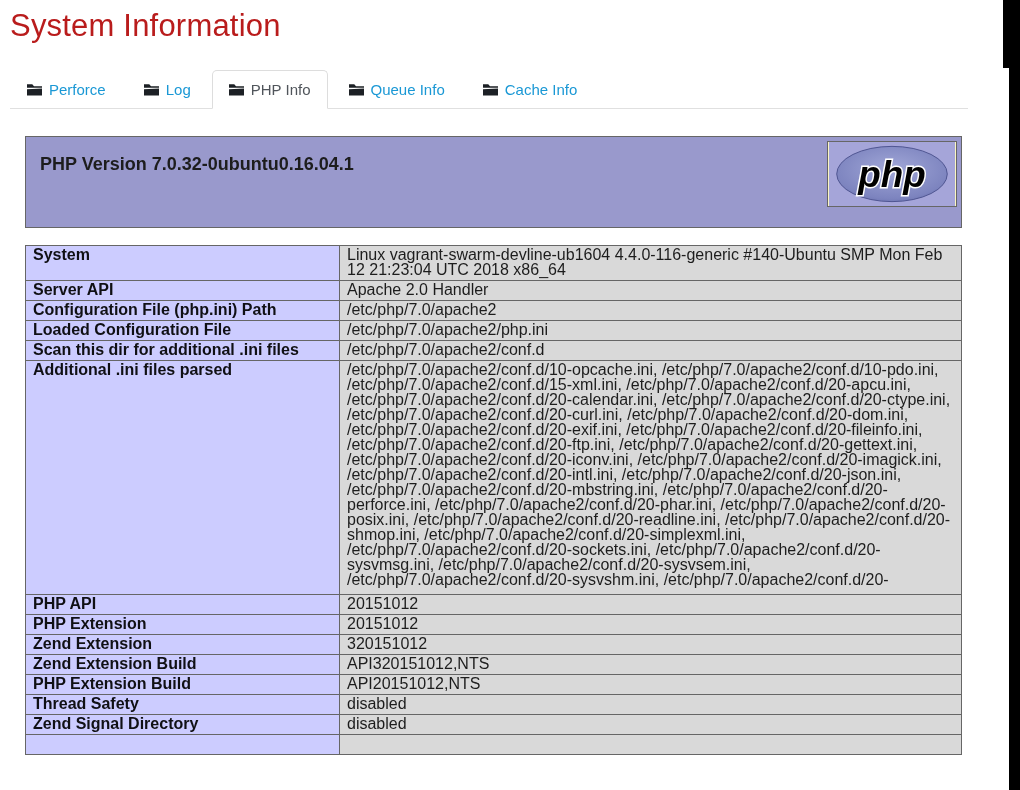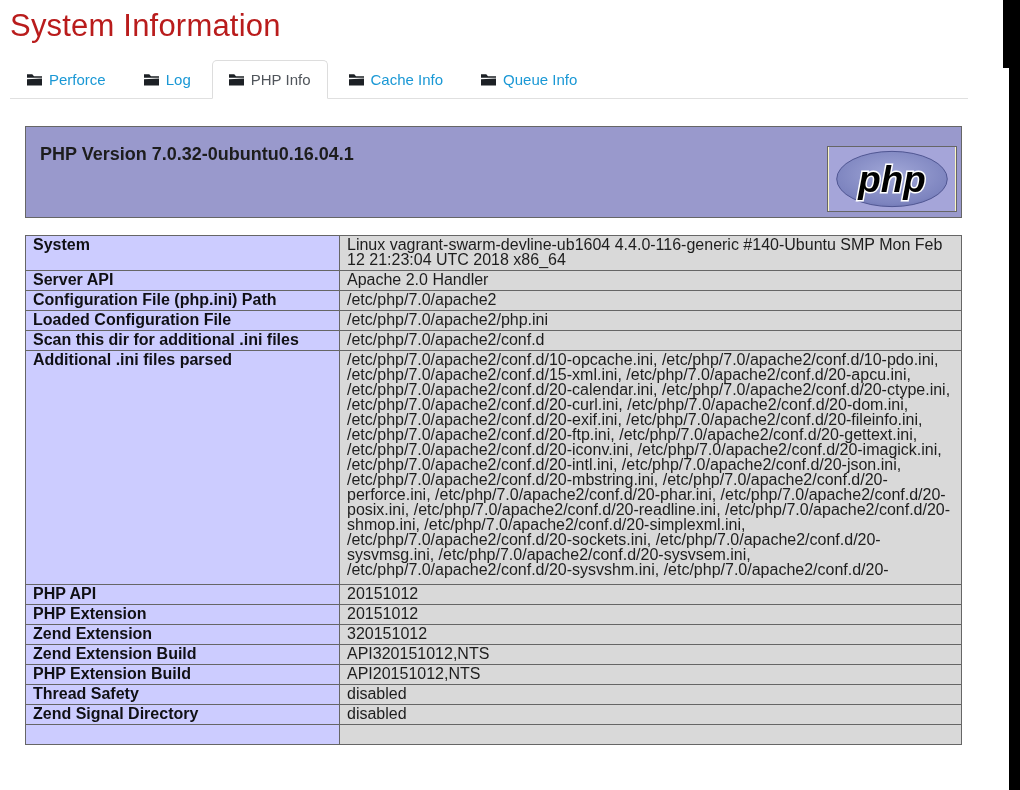--- a/index.html
+++ b/index.html
@@ -11,31 +11,31 @@
   .page-title { margin: 8px 0 0 10px; font-size: 31px; line-height: 36px;
     font-weight: 400; letter-spacing: 0.2px; color: #b91c1c; }
 
   
   .tabbar { display: flex; align-items: flex-end; margin: 16px 0 0 10px;
     width: 958px; border-bottom: 1px solid #e0e0e0; }
   .tab { display: inline-flex; align-items: center; gap: 7px; padding: 9px 16px;
     margin: 0 4px -1px 0; font-size: 15px; line-height: 19px; color: #1a98d5;
     text-decoration: none; border: 1px solid transparent; cursor: pointer; }
   .tab.active { background: #fff; color: #50555b;
-    border-color: #ddd #ddd #fff #ddd; border-radius: 5px 5px 0 0; }
+    border-color: #ddd #ddd #fff #ddd; border-radius: 5px 5px 0 0; margin-top: 10px; }
   .folder-icon { display: inline-block; width: 15px; height: 13px; }
   .folder-icon svg { display: block; }
 
   
   .phpinfo { margin: 27px 0 0 25px; width: 937px; color: #222; }
   .php-banner { position: relative; height: 92px; background: #9999cc;
     border: 1px solid #666; }
   .php-banner h2 { padding: 17px 0 0 14px; font-size: 18px; font-weight: bold;
     color: #1d1d1d; }
-  .php-logo { position: absolute; top: 19px; right: 4px; width: 130px; height: 66px;
+  .php-logo { position: absolute; top: 4px; right: 4px; width: 130px; height: 66px;
     border: 1px solid #666; background: #fef9c3; cursor: pointer; }
   .php-logo svg { display: block; }
 
   table.info { margin-top: 17px; width: 937px; border-collapse: collapse; }
   table.info td { border: 1px solid #666; font-size: 16px; line-height: 15px;
     vertical-align: top; padding: 1px 7px 3px 7px; }
   td.e { background: #ccccff; font-weight: bold; color: #101014; width: 314px; }
   td.v { background: #d9d9d9; color: #1d1d1d; padding-right: 16px; }
   .clamp { max-height: 226px; overflow: hidden; }
   td.tall { height: 234px; }
@@ -80,30 +80,30 @@
       </span>
     <span>PHP Info</span>
   </a>
   <a class="tab">
     <span class="folder-icon">
         <svg viewBox="0 0 16 13" width="15" height="13">
           <path fill="#1c2025" d="M0 1h5.6l1.9 2H16v1.7H0z"></path>
           <path fill="#1c2025" d="M0 13V6.2l16-.7V13z"></path>
         </svg>
       </span>
-    <span>Cache Info</span>
+    <span>Queue Info</span>
   </a>
   <a class="tab">
     <span class="folder-icon">
         <svg viewBox="0 0 16 13" width="15" height="13">
           <path fill="#1c2025" d="M0 1h5.6l1.9 2H16v1.7H0z"></path>
           <path fill="#1c2025" d="M0 13V6.2l16-.7V13z"></path>
         </svg>
       </span>
-    <span>Queue Info</span>
+    <span>Cache Info</span>
   </a>
 </nav>
 
 <div class="phpinfo">
 
   <div class="php-banner">
     <h2>PHP Version 7.0.32-0ubuntu0.16.04.1</h2>
     <div class="php-logo">
       <svg viewBox="0 0 130 66" width="128" height="64">
         <defs>

